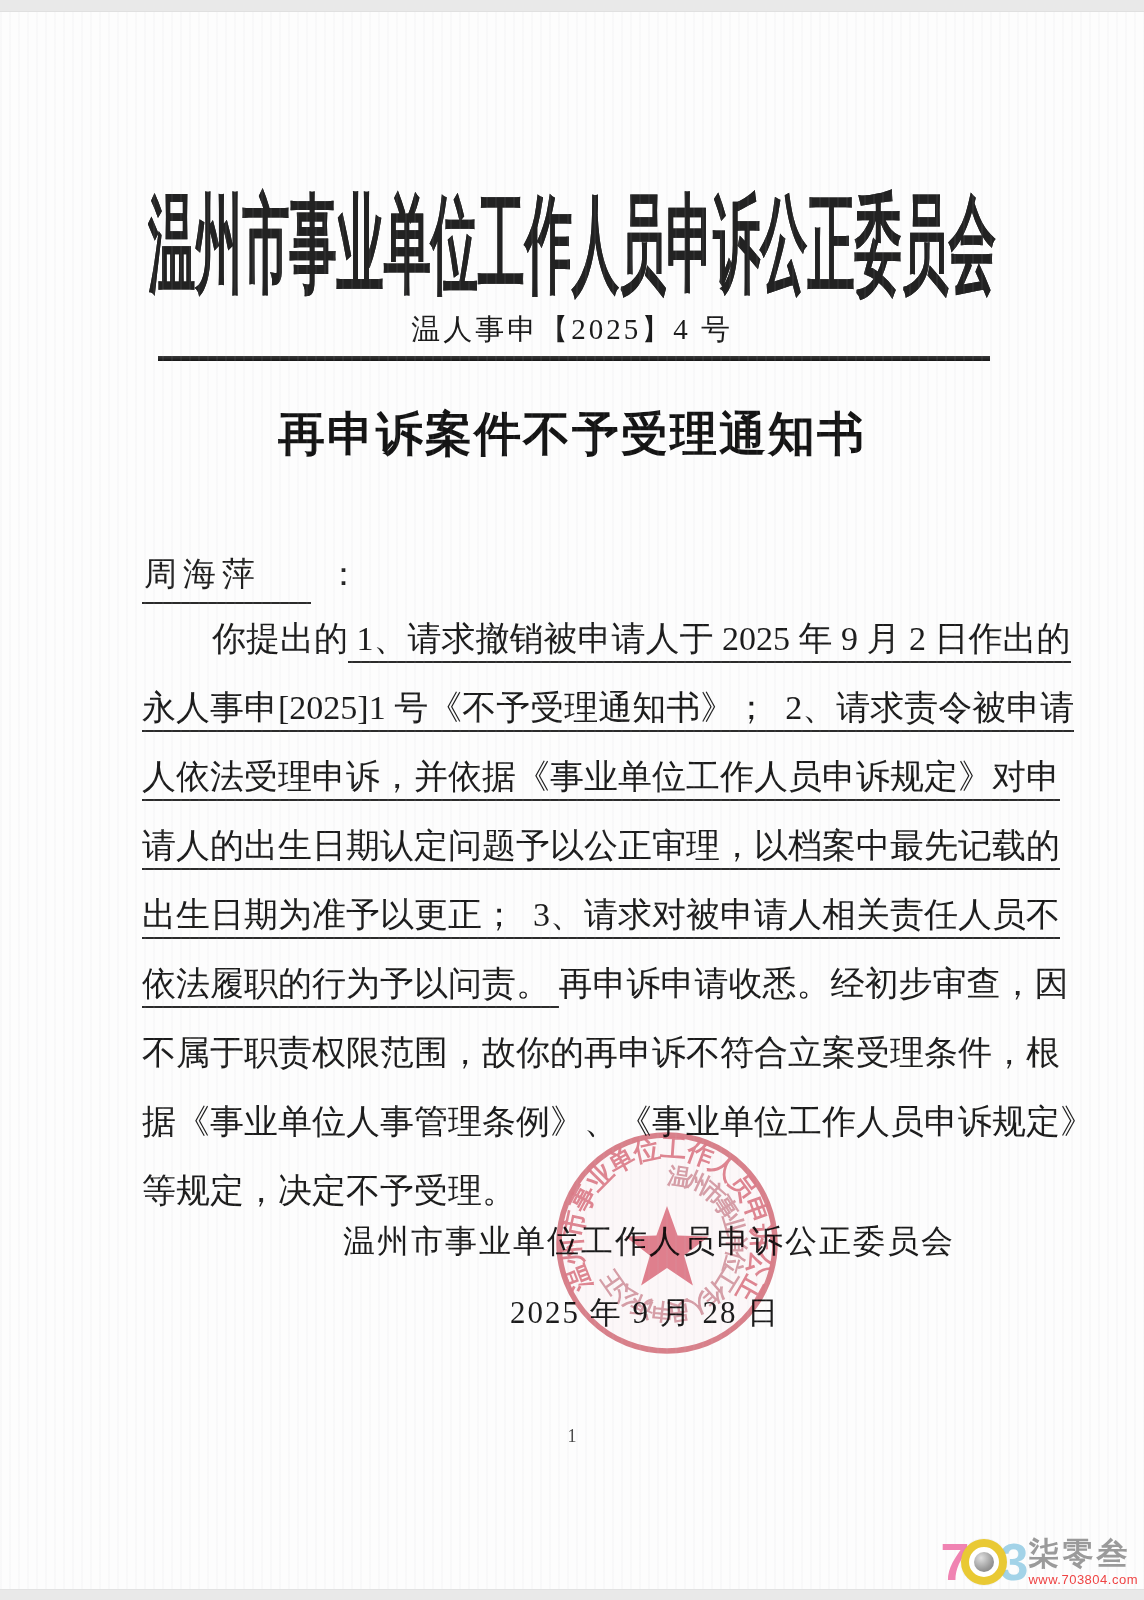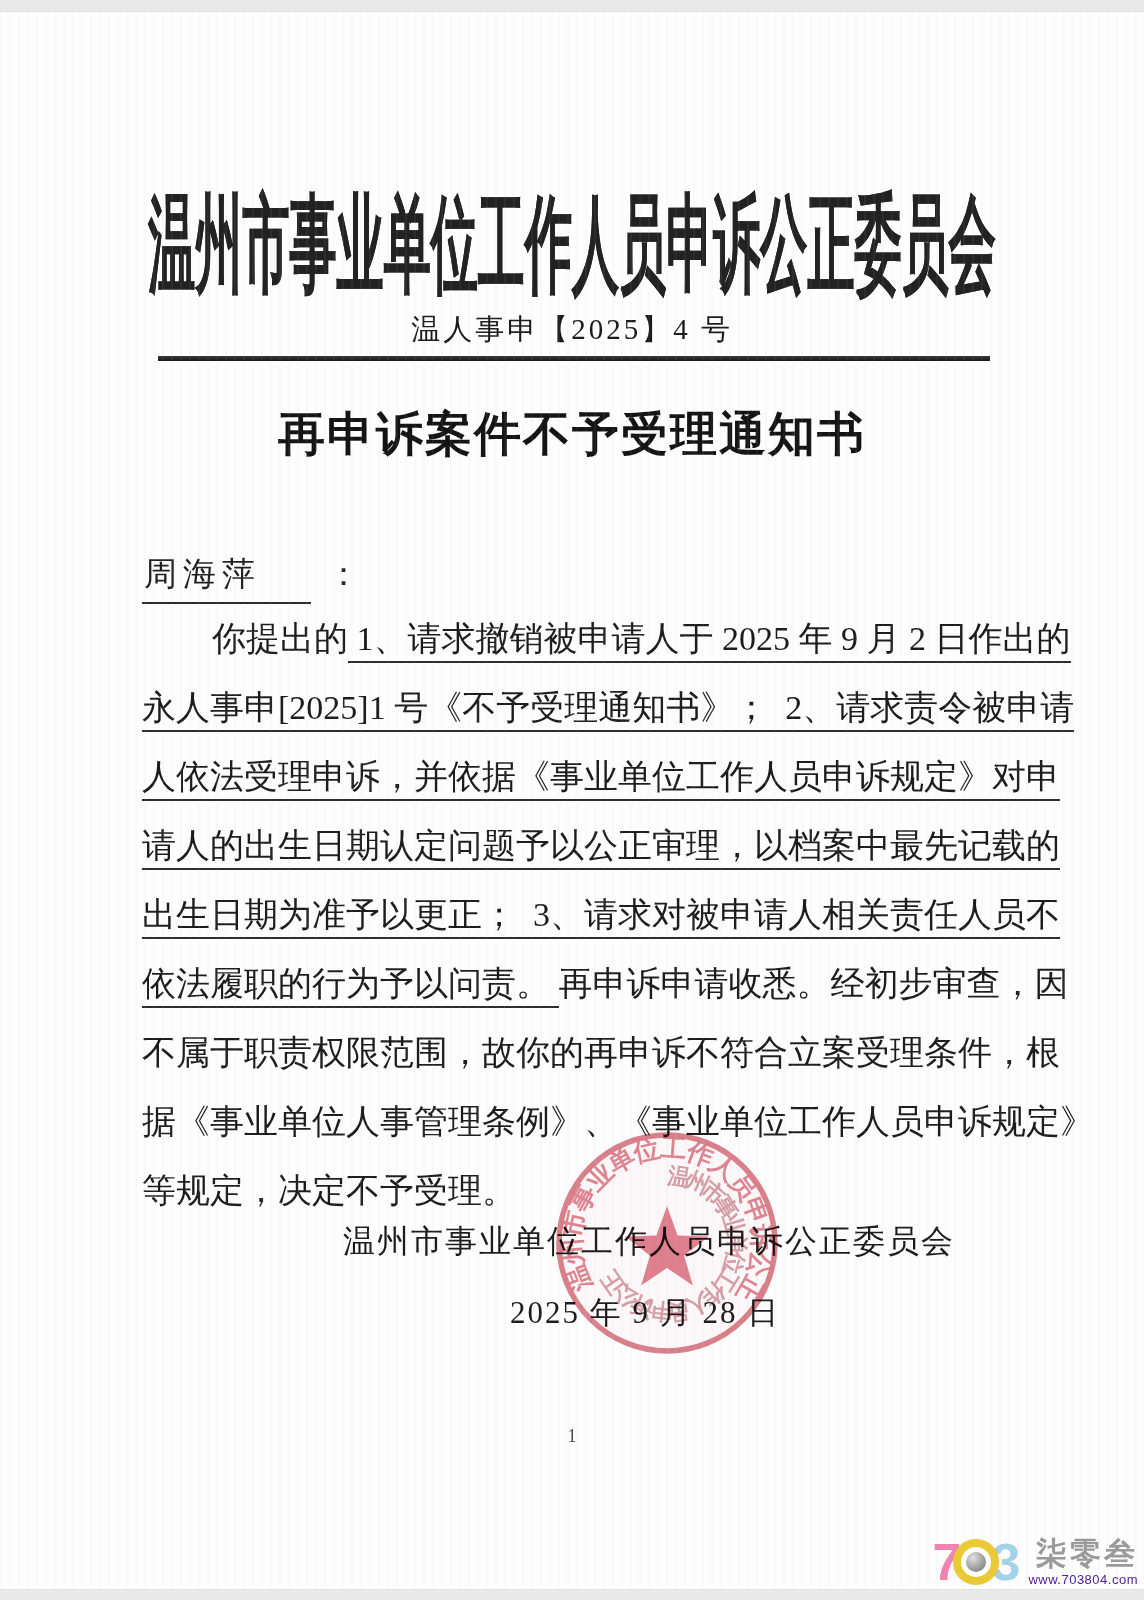--- a/index.html
+++ b/index.html
@@ -93,23 +93,23 @@
     width:30px;height:30px;border-radius:50%;background:#fff;
     border:8px solid #e9c934;position:relative;z-index:1;
     box-shadow:0 0 0 1px rgba(0,0,0,0.03);
   }
   .wm-0 .ball{
     position:absolute;left:50%;top:50%;width:20px;height:20px;margin:-10px 0 0 -10px;
     border-radius:50%;
     background:radial-gradient(circle at 35% 30%, #e0e0e0 0%, #9a9a9a 60%, #777 100%);
   }
   .wm-3{font-size:52px;font-weight:900;color:#a3d3e8;line-height:1;margin-left:-8px;}
-  .wm-text{margin-left:8px;display:flex;flex-direction:column;align-items:flex-end;}
+  .wm-text{display:flex;flex-direction:column;align-items:flex-start;}
   .wm-brand{font-size:31px;color:#9a9a9a;font-weight:600;letter-spacing:3px;line-height:1.1;}
-  .wm-url{font-size:13px;color:#4c1d95;margin-top:1px;letter-spacing:0.5px;}
+  .wm-url{font-size:13px;color:#ef4444;margin-top:1px;letter-spacing:0.5px;}
 </style>
 </head>
 <body>
 
 <div class="edge-bar top"></div>
 
 <div class="org-title">
   <span>温州市事业单位工作人员申诉公正委员会</span>
 </div>
 

